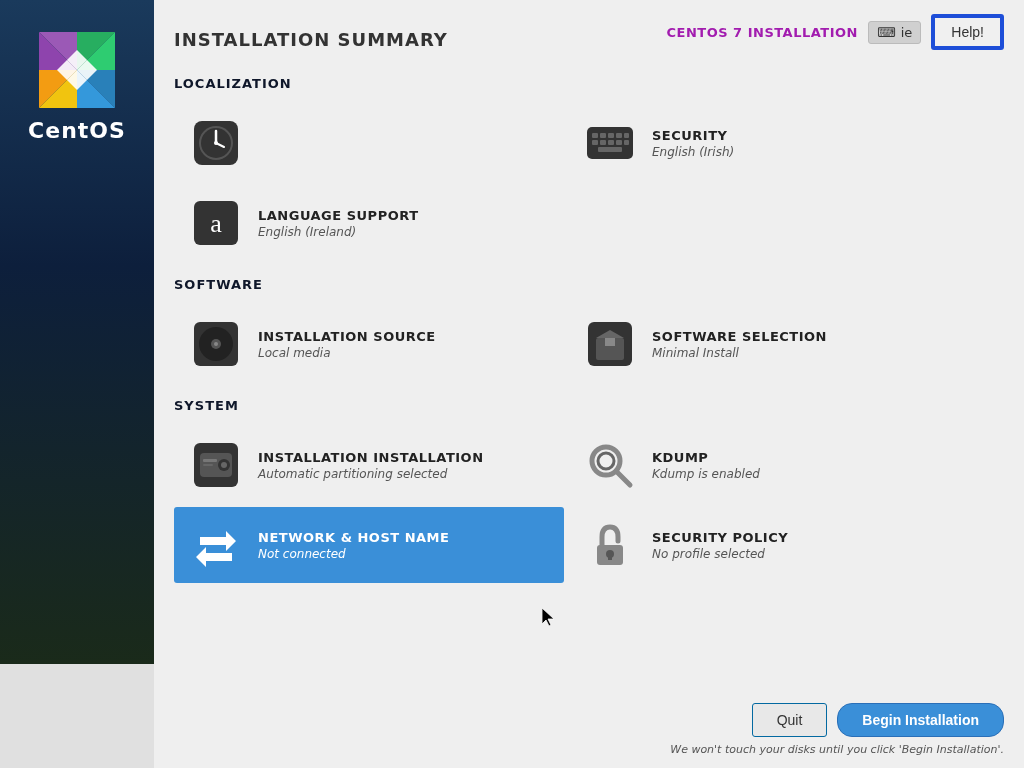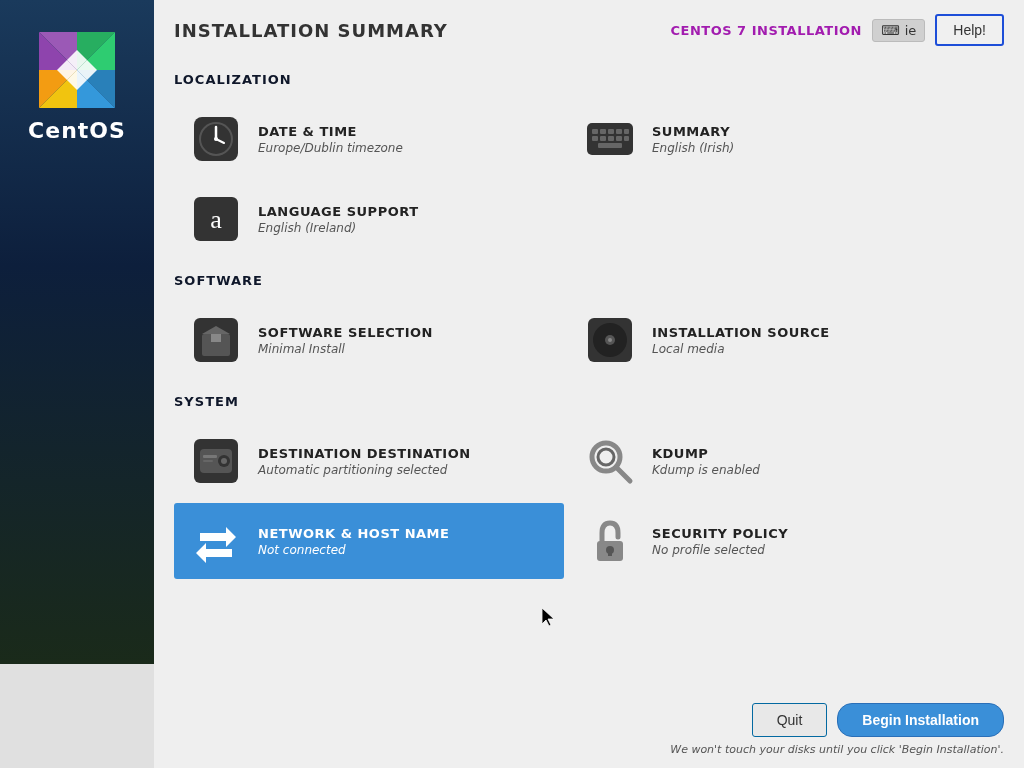--- a/index.html
+++ b/index.html
@@ -44,21 +44,21 @@
       background: #efefef;
       display: flex;
       flex-direction: column;
       position: relative;
     }
 
     
     #header {
       display: flex;
       justify-content: space-between;
-      align-items: center;
+      align-items: flex-end;
       padding: 14px 20px 10px 20px;
       background: #efefef;
     }
 
     #header .title {
       font-size: 18px;
       font-weight: bold;
       color: #333;
       letter-spacing: 1px;
     }
@@ -83,21 +83,21 @@
       border: 1px solid #bbb;
       border-radius: 3px;
       padding: 3px 8px;
       font-size: 13px;
       color: #333;
       gap: 5px;
     }
 
     #header .help-button {
       background: #f0f0f0;
-      border: 2px solid #1d4ed8;
+      border: 4px solid #1d4ed8;
       border-radius: 3px;
       padding: 6px 16px;
       font-size: 14px;
       cursor: pointer;
       color: #333;
     }
 
     
     #content {
       flex: 1;
@@ -281,24 +281,20 @@
           <svg viewBox="0 0 52 52" xmlns="http://www.w3.org/2000/svg">
             <rect x="4" y="4" width="44" height="44" rx="8" ry="8" fill="#333"></rect>
             <circle cx="26" cy="26" r="17" fill="#555"></circle>
             <circle cx="26" cy="26" r="15" fill="#333"></circle>
 
             <line x1="26" y1="26" x2="26" y2="14" stroke="white" stroke-width="2.5" stroke-linecap="round"></line>
             <line x1="26" y1="26" x2="34" y2="30" stroke="white" stroke-width="2" stroke-linecap="round"></line>
             <circle cx="26" cy="26" r="2" fill="white"></circle>
           </svg>
         </div>
-        <div class="item-text">
-          <span class="item-title">DATE &amp; TIME</span>
-          <span class="item-subtitle">Europe/Dublin timezone</span>
-        </div>
       </div>
 
       <div class="item-card">
         <div class="item-icon">
           <svg viewBox="0 0 52 52" xmlns="http://www.w3.org/2000/svg">
             <rect x="3" y="10" width="46" height="32" rx="5" ry="5" fill="#333"></rect>
 
             <rect x="8" y="16" width="6" height="5" rx="1" fill="#666"></rect>
             <rect x="16" y="16" width="6" height="5" rx="1" fill="#666"></rect>
             <rect x="24" y="16" width="6" height="5" rx="1" fill="#666"></rect>
@@ -308,91 +304,91 @@
             <rect x="8" y="23" width="6" height="5" rx="1" fill="#666"></rect>
             <rect x="16" y="23" width="6" height="5" rx="1" fill="#666"></rect>
             <rect x="24" y="23" width="6" height="5" rx="1" fill="#666"></rect>
             <rect x="32" y="23" width="6" height="5" rx="1" fill="#666"></rect>
             <rect x="40" y="23" width="5" height="5" rx="1" fill="#666"></rect>
 
             <rect x="14" y="30" width="24" height="5" rx="1" fill="#666"></rect>
           </svg>
         </div>
         <div class="item-text">
-          <span class="item-title">SUMMARY</span>
+          <span class="item-title">SECURITY</span>
           <span class="item-subtitle">English (Irish)</span>
         </div>
       </div>
 
       <div class="item-card">
         <div class="item-icon">
           <svg viewBox="0 0 52 52" xmlns="http://www.w3.org/2000/svg">
             <rect x="4" y="4" width="44" height="44" rx="6" ry="6" fill="#333"></rect>
             <text x="26" y="35" text-anchor="middle" font-size="26" fill="white" font-family="serif">a</text>
           </svg>
         </div>
         <div class="item-text">
           <span class="item-title">LANGUAGE SUPPORT</span>
           <span class="item-subtitle">English (Ireland)</span>
         </div>
       </div>
     </div>
 
     <div class="section-label">SOFTWARE</div>
     <div class="items-grid">
-
-      <div class="item-card">
-        <div class="item-icon">
-          <svg viewBox="0 0 52 52" xmlns="http://www.w3.org/2000/svg">
-            <rect x="4" y="4" width="44" height="44" rx="6" ry="6" fill="#333"></rect>
-
-            <rect x="12" y="20" width="28" height="22" rx="2" fill="#555"></rect>
-            <polygon points="12,20 26,12 40,20" fill="#666"></polygon>
-            <rect x="21" y="20" width="10" height="8" fill="#888"></rect>
-          </svg>
-        </div>
-        <div class="item-text">
-          <span class="item-title">SOFTWARE SELECTION</span>
-          <span class="item-subtitle">Minimal Install</span>
-        </div>
-      </div>
 
       <div class="item-card">
         <div class="item-icon">
           <svg viewBox="0 0 52 52" xmlns="http://www.w3.org/2000/svg">
             <rect x="4" y="4" width="44" height="44" rx="6" ry="6" fill="#333"></rect>
             <circle cx="26" cy="26" r="17" fill="#222"></circle>
             <circle cx="26" cy="26" r="5" fill="#555"></circle>
             <circle cx="26" cy="26" r="2" fill="#888"></circle>
           </svg>
         </div>
         <div class="item-text">
           <span class="item-title">INSTALLATION SOURCE</span>
           <span class="item-subtitle">Local media</span>
+        </div>
+      </div>
+
+      <div class="item-card">
+        <div class="item-icon">
+          <svg viewBox="0 0 52 52" xmlns="http://www.w3.org/2000/svg">
+            <rect x="4" y="4" width="44" height="44" rx="6" ry="6" fill="#333"></rect>
+
+            <rect x="12" y="20" width="28" height="22" rx="2" fill="#555"></rect>
+            <polygon points="12,20 26,12 40,20" fill="#666"></polygon>
+            <rect x="21" y="20" width="10" height="8" fill="#888"></rect>
+          </svg>
+        </div>
+        <div class="item-text">
+          <span class="item-title">SOFTWARE SELECTION</span>
+          <span class="item-subtitle">Minimal Install</span>
         </div>
       </div>
     </div>
 
     <div class="section-label">SYSTEM</div>
     <div class="items-grid">
 
       <div class="item-card">
         <div class="item-icon">
           <svg viewBox="0 0 52 52" xmlns="http://www.w3.org/2000/svg">
             <rect x="4" y="4" width="44" height="44" rx="6" ry="6" fill="#333"></rect>
 
             <rect x="10" y="14" width="32" height="24" rx="4" fill="#555"></rect>
             <circle cx="34" cy="26" r="6" fill="#333"></circle>
             <circle cx="34" cy="26" r="3" fill="#666"></circle>
             <rect x="13" y="20" width="14" height="3" rx="1" fill="#777"></rect>
             <rect x="13" y="25" width="10" height="2" rx="1" fill="#666"></rect>
           </svg>
         </div>
         <div class="item-text">
-          <span class="item-title">DESTINATION DESTINATION</span>
+          <span class="item-title">INSTALLATION INSTALLATION</span>
           <span class="item-subtitle">Automatic partitioning selected</span>
         </div>
       </div>
 
       <div class="item-card">
         <div class="item-icon">
           <svg viewBox="0 0 52 52" xmlns="http://www.w3.org/2000/svg">
 
             <circle cx="22" cy="22" r="14" fill="none" stroke="#888" stroke-width="5"></circle>
             <line x1="32" y1="32" x2="46" y2="46" stroke="#888" stroke-width="5" stroke-linecap="round"></line>

